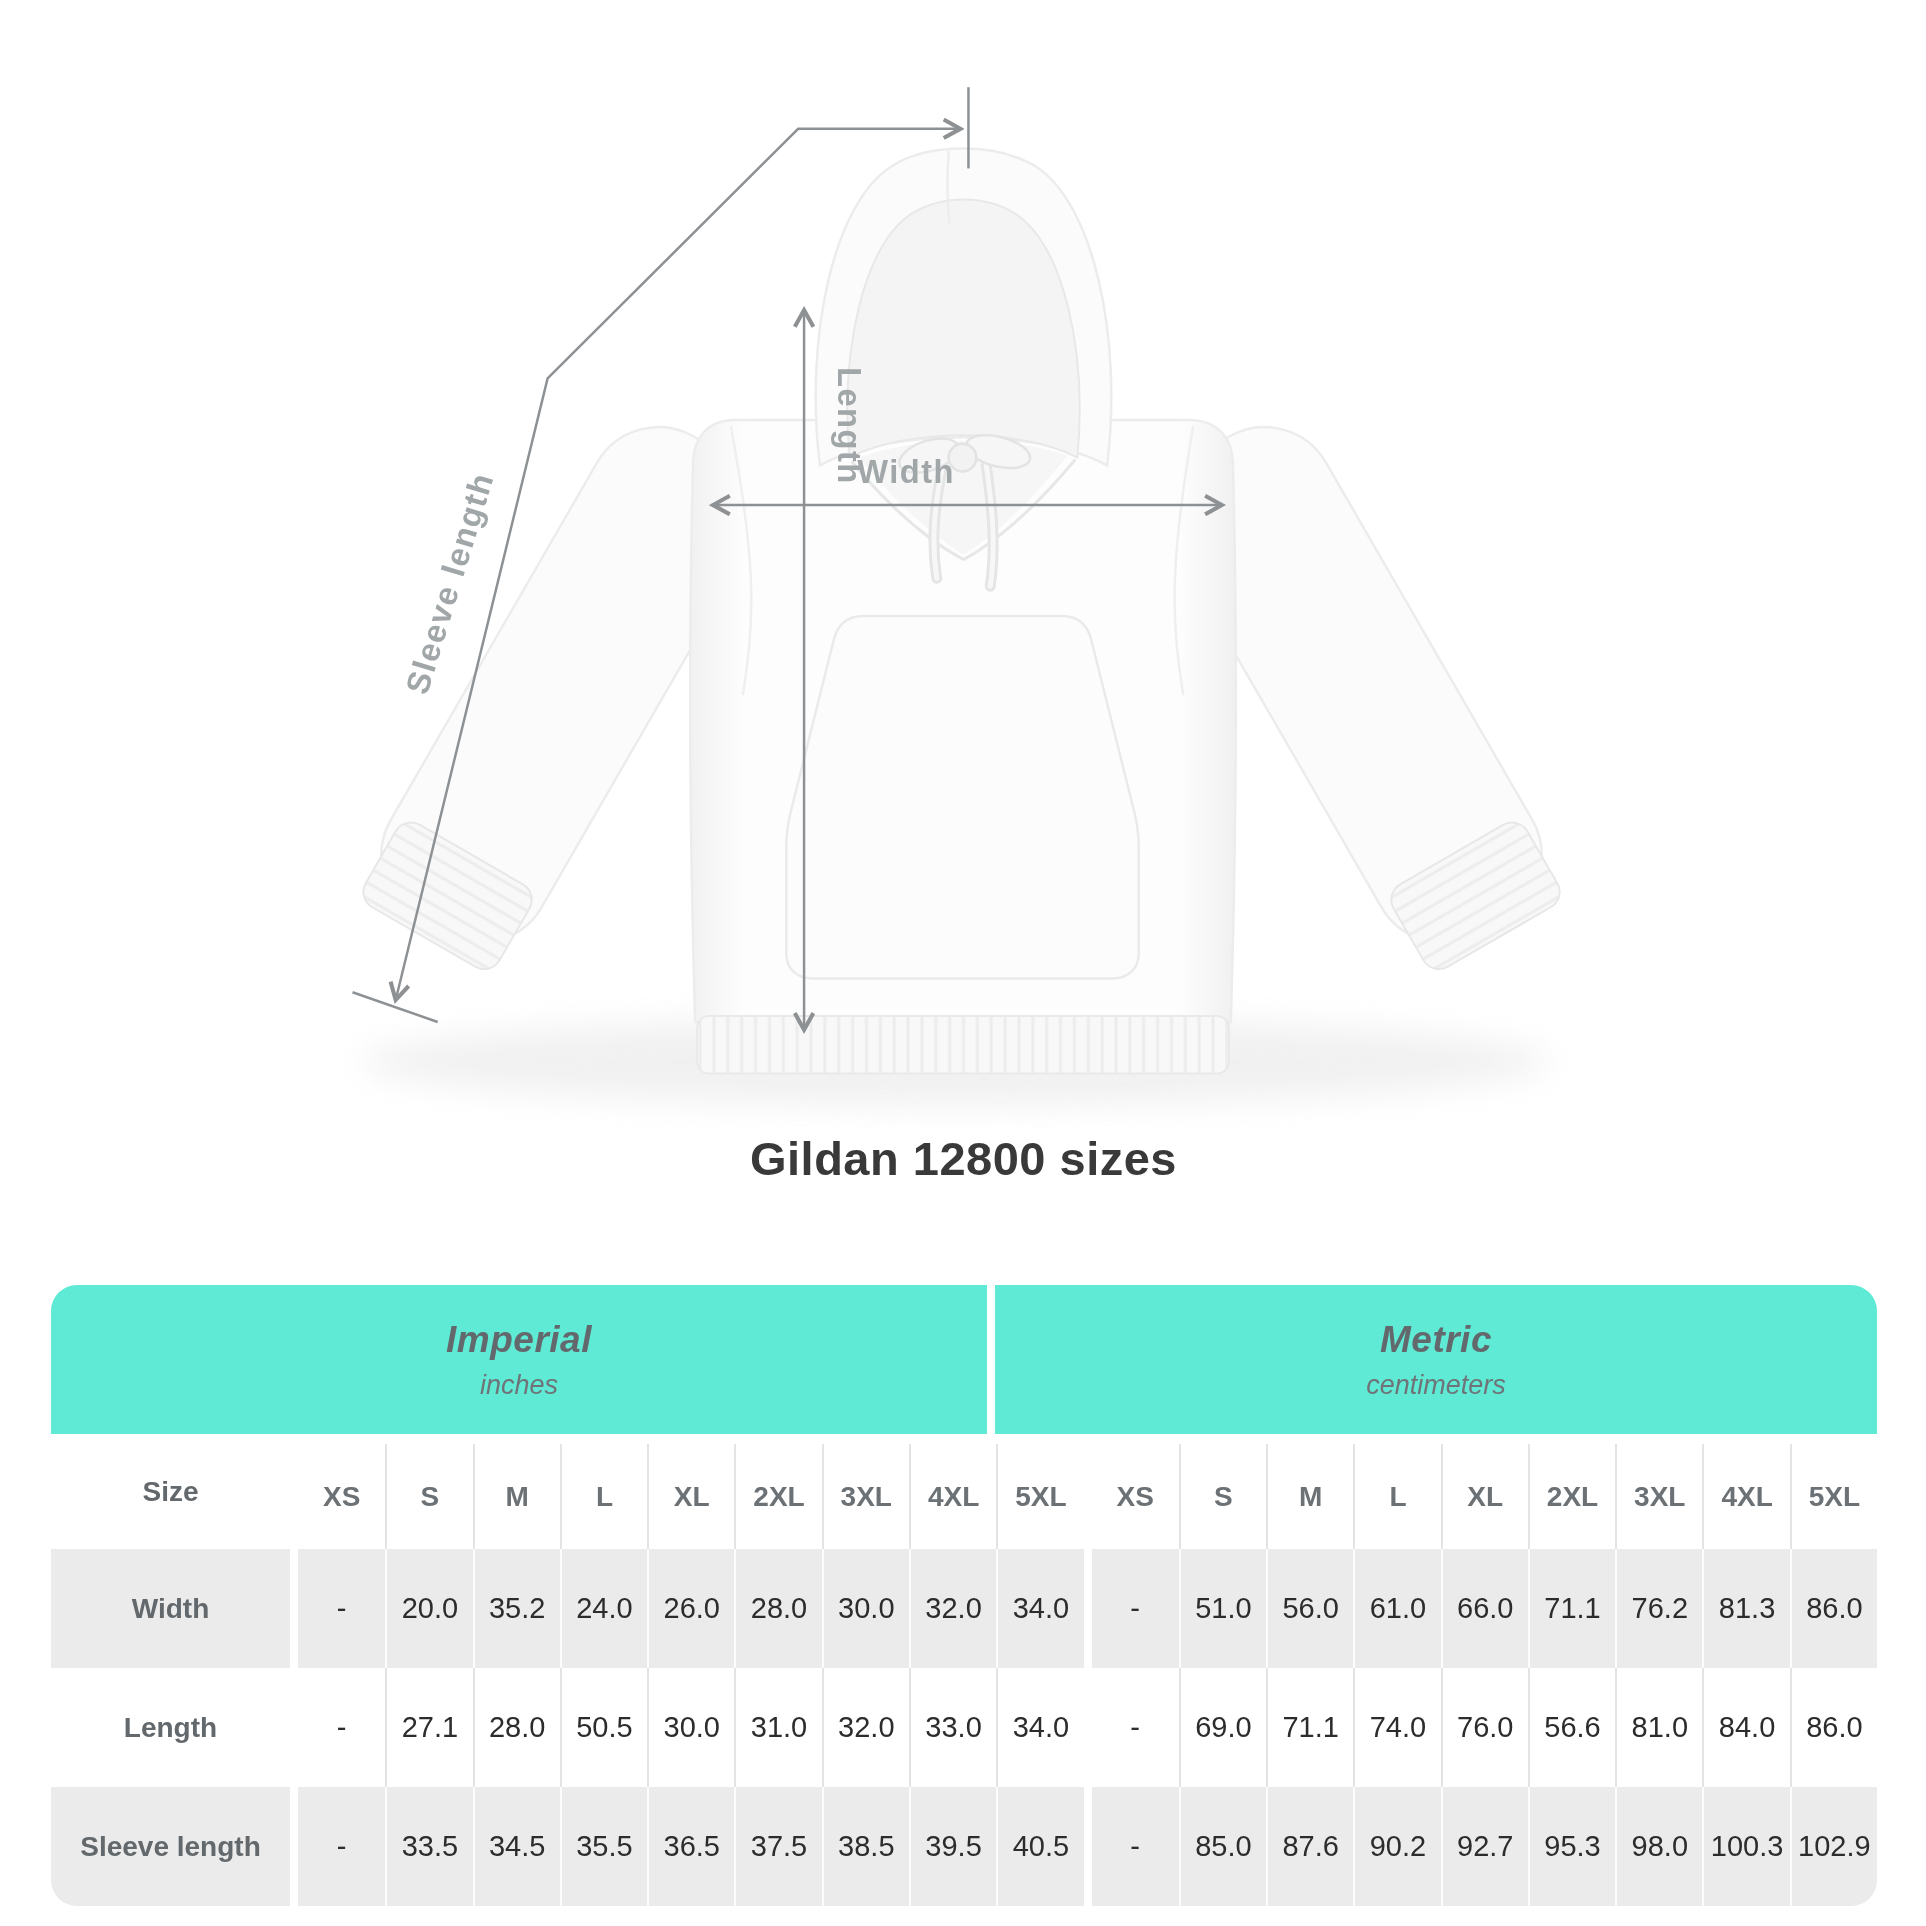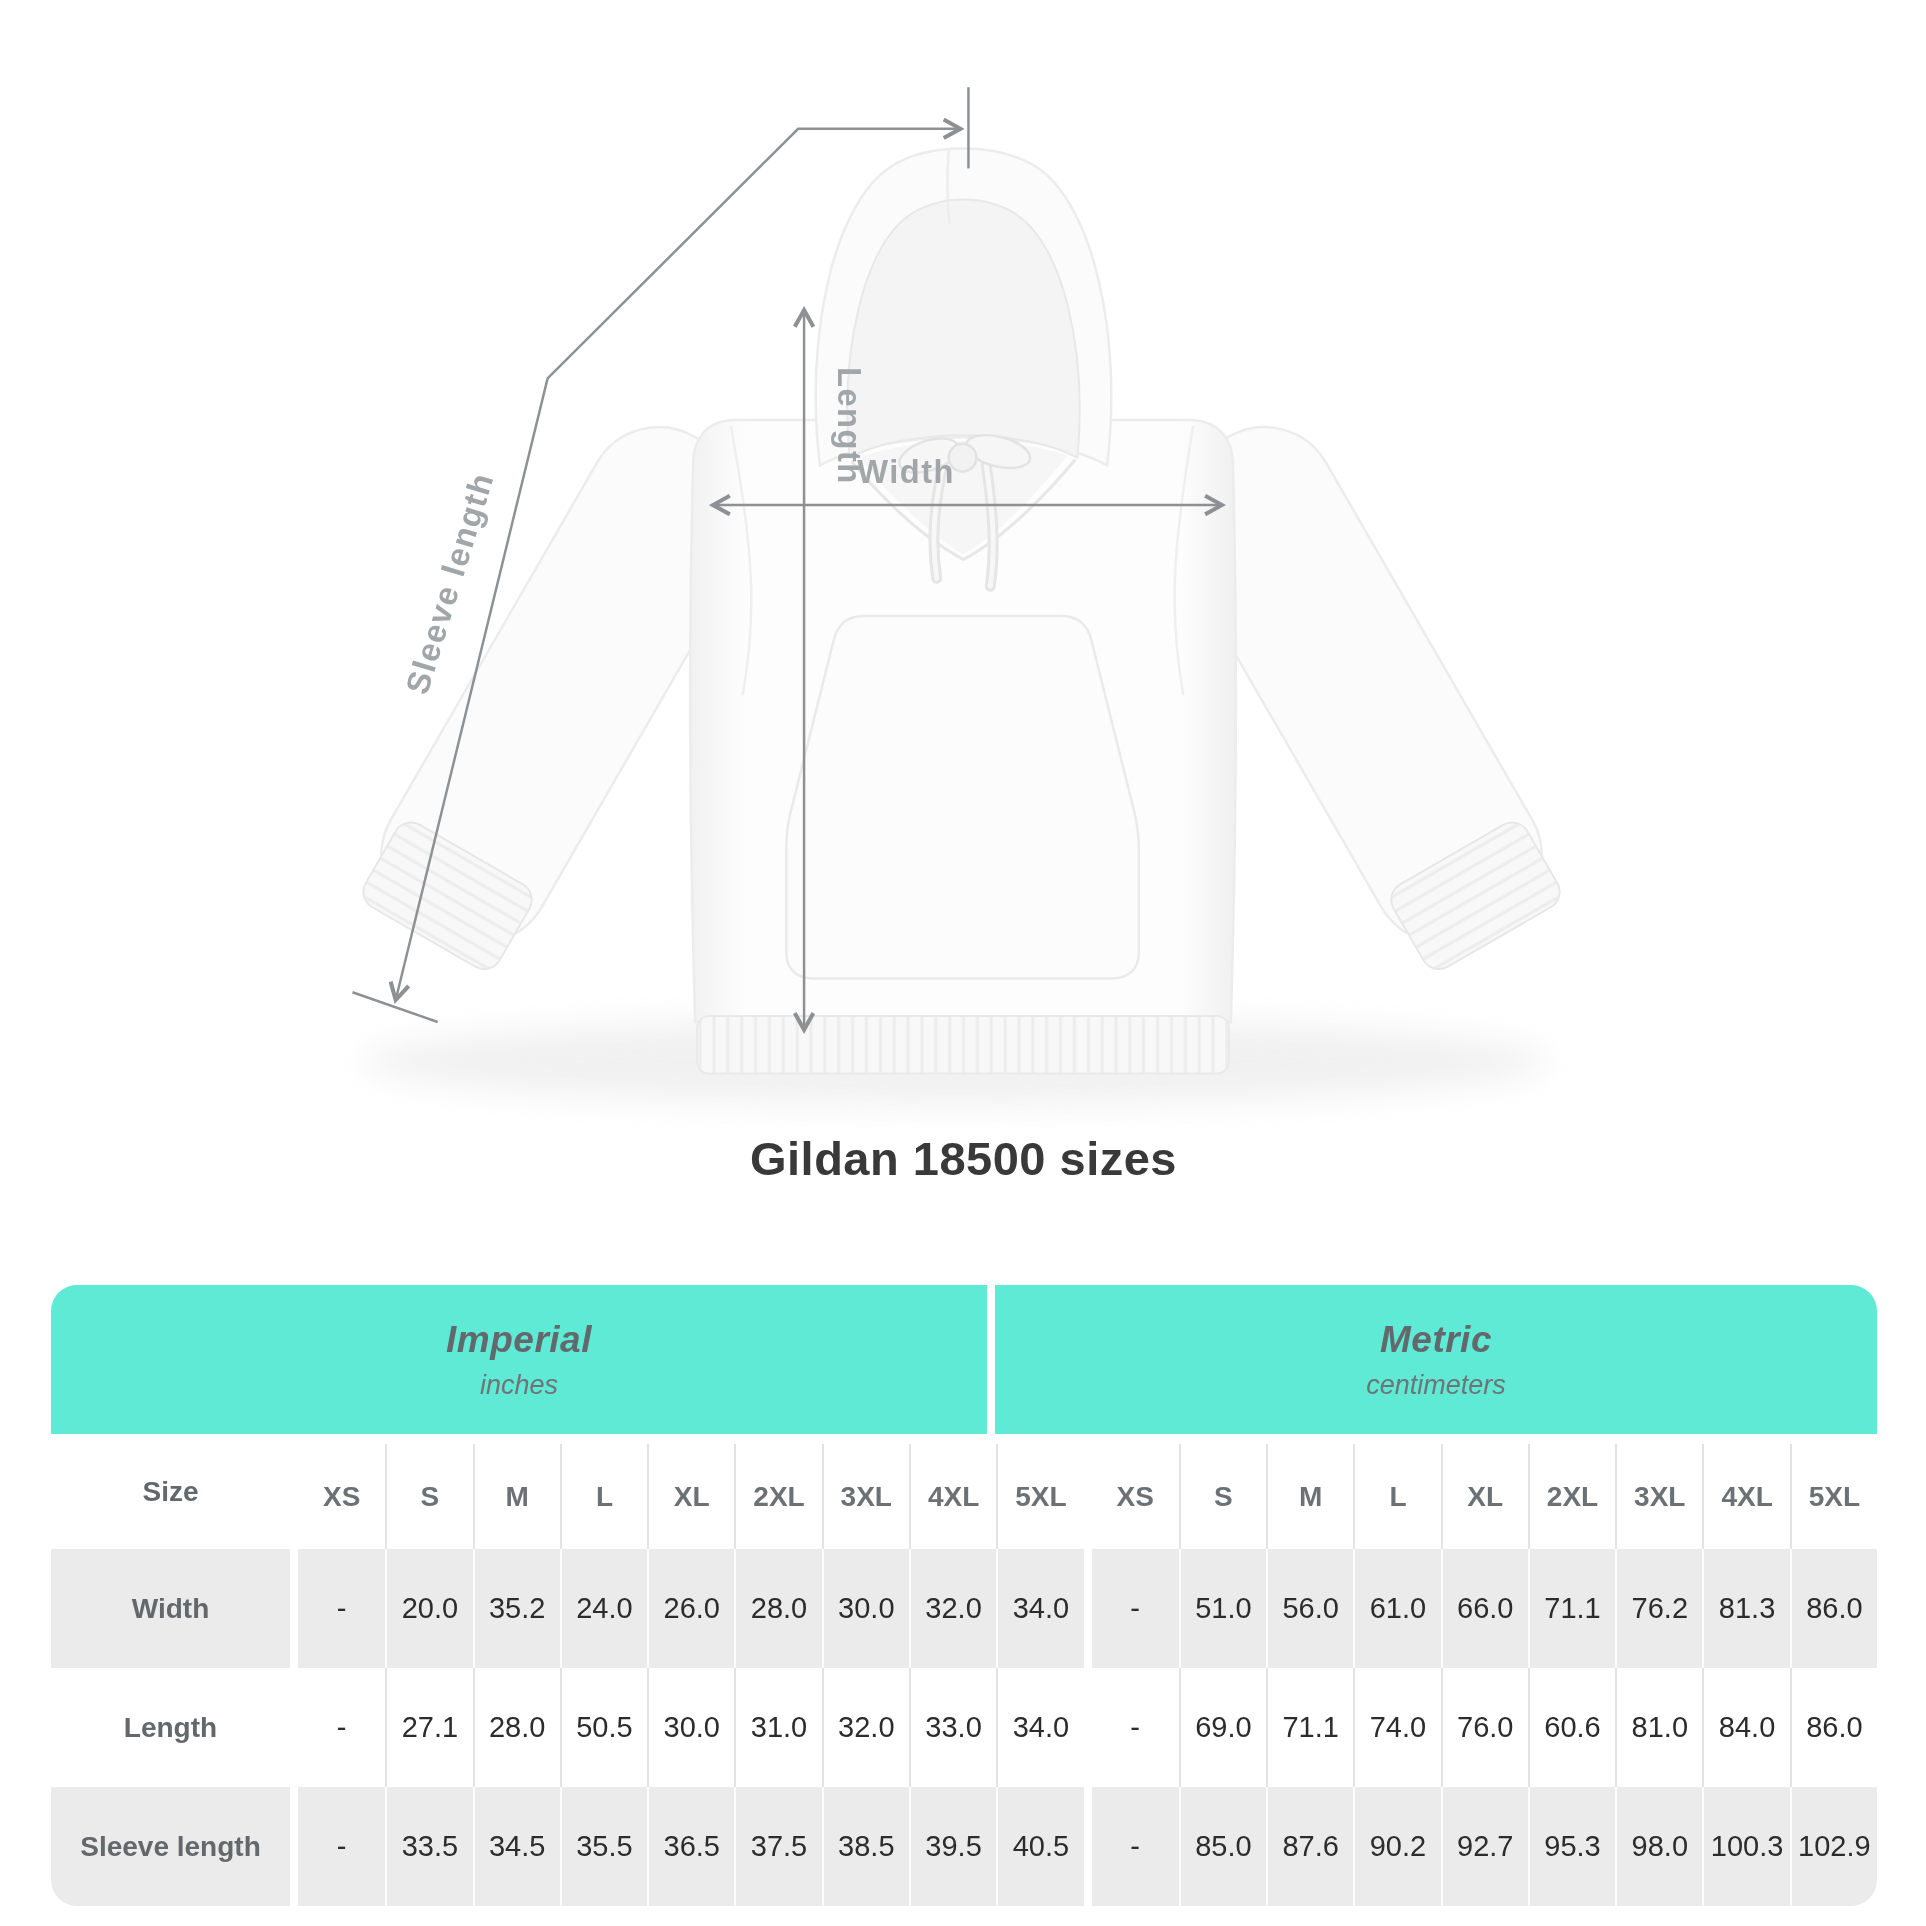--- a/index.html
+++ b/index.html
@@ -117,21 +117,21 @@
         <path d="M 968 130 L 806 130 L 553 382 L 400 1008" marker-start="url(#arr)" marker-end="url(#arr)"></path>
         <line x1="978" y1="88" x2="978" y2="170"></line>
         <line x1="356" y1="1002" x2="442" y2="1032"></line>
       </g>
       <text class="meas-label" text-anchor="middle" transform="translate(846,430) rotate(90)">Length</text>
       <text class="meas-label" text-anchor="middle" x="915" y="488">Width</text>
       <text class="meas-label" text-anchor="middle" transform="translate(465,592) rotate(-73)">Sleeve length</text>
     </svg>
   </div>
 
-  <h1 class="title">Gildan 18500 sizes</h1>
+  <h1 class="title">Gildan 12800 sizes</h1>
 
   <div class="sizetable">
 
     <div class="band">
       <div class="band-sec left">
         <div class="band-title">Imperial</div>
         <div class="band-unit">inches</div>
       </div>
       <div class="band-gap"></div>
       <div class="band-sec right">
@@ -199,21 +199,21 @@
       <div class="cell v sep">31.0</div>
       <div class="cell v sep">32.0</div>
       <div class="cell v sep">33.0</div>
       <div class="cell v sep">34.0</div>
       <div class="gapc"></div>
       <div class="cell v">-</div>
       <div class="cell v sep">69.0</div>
       <div class="cell v sep">71.1</div>
       <div class="cell v sep">74.0</div>
       <div class="cell v sep">76.0</div>
-      <div class="cell v sep">60.6</div>
+      <div class="cell v sep">56.6</div>
       <div class="cell v sep">81.0</div>
       <div class="cell v sep">84.0</div>
       <div class="cell v sep">86.0</div>
     </div>
 
     <div class="trow r-data gray last">
       <div class="cell lbl">Sleeve length</div>
       <div class="gapc"></div>
       <div class="cell v">-</div>
       <div class="cell v sep">33.5</div>

